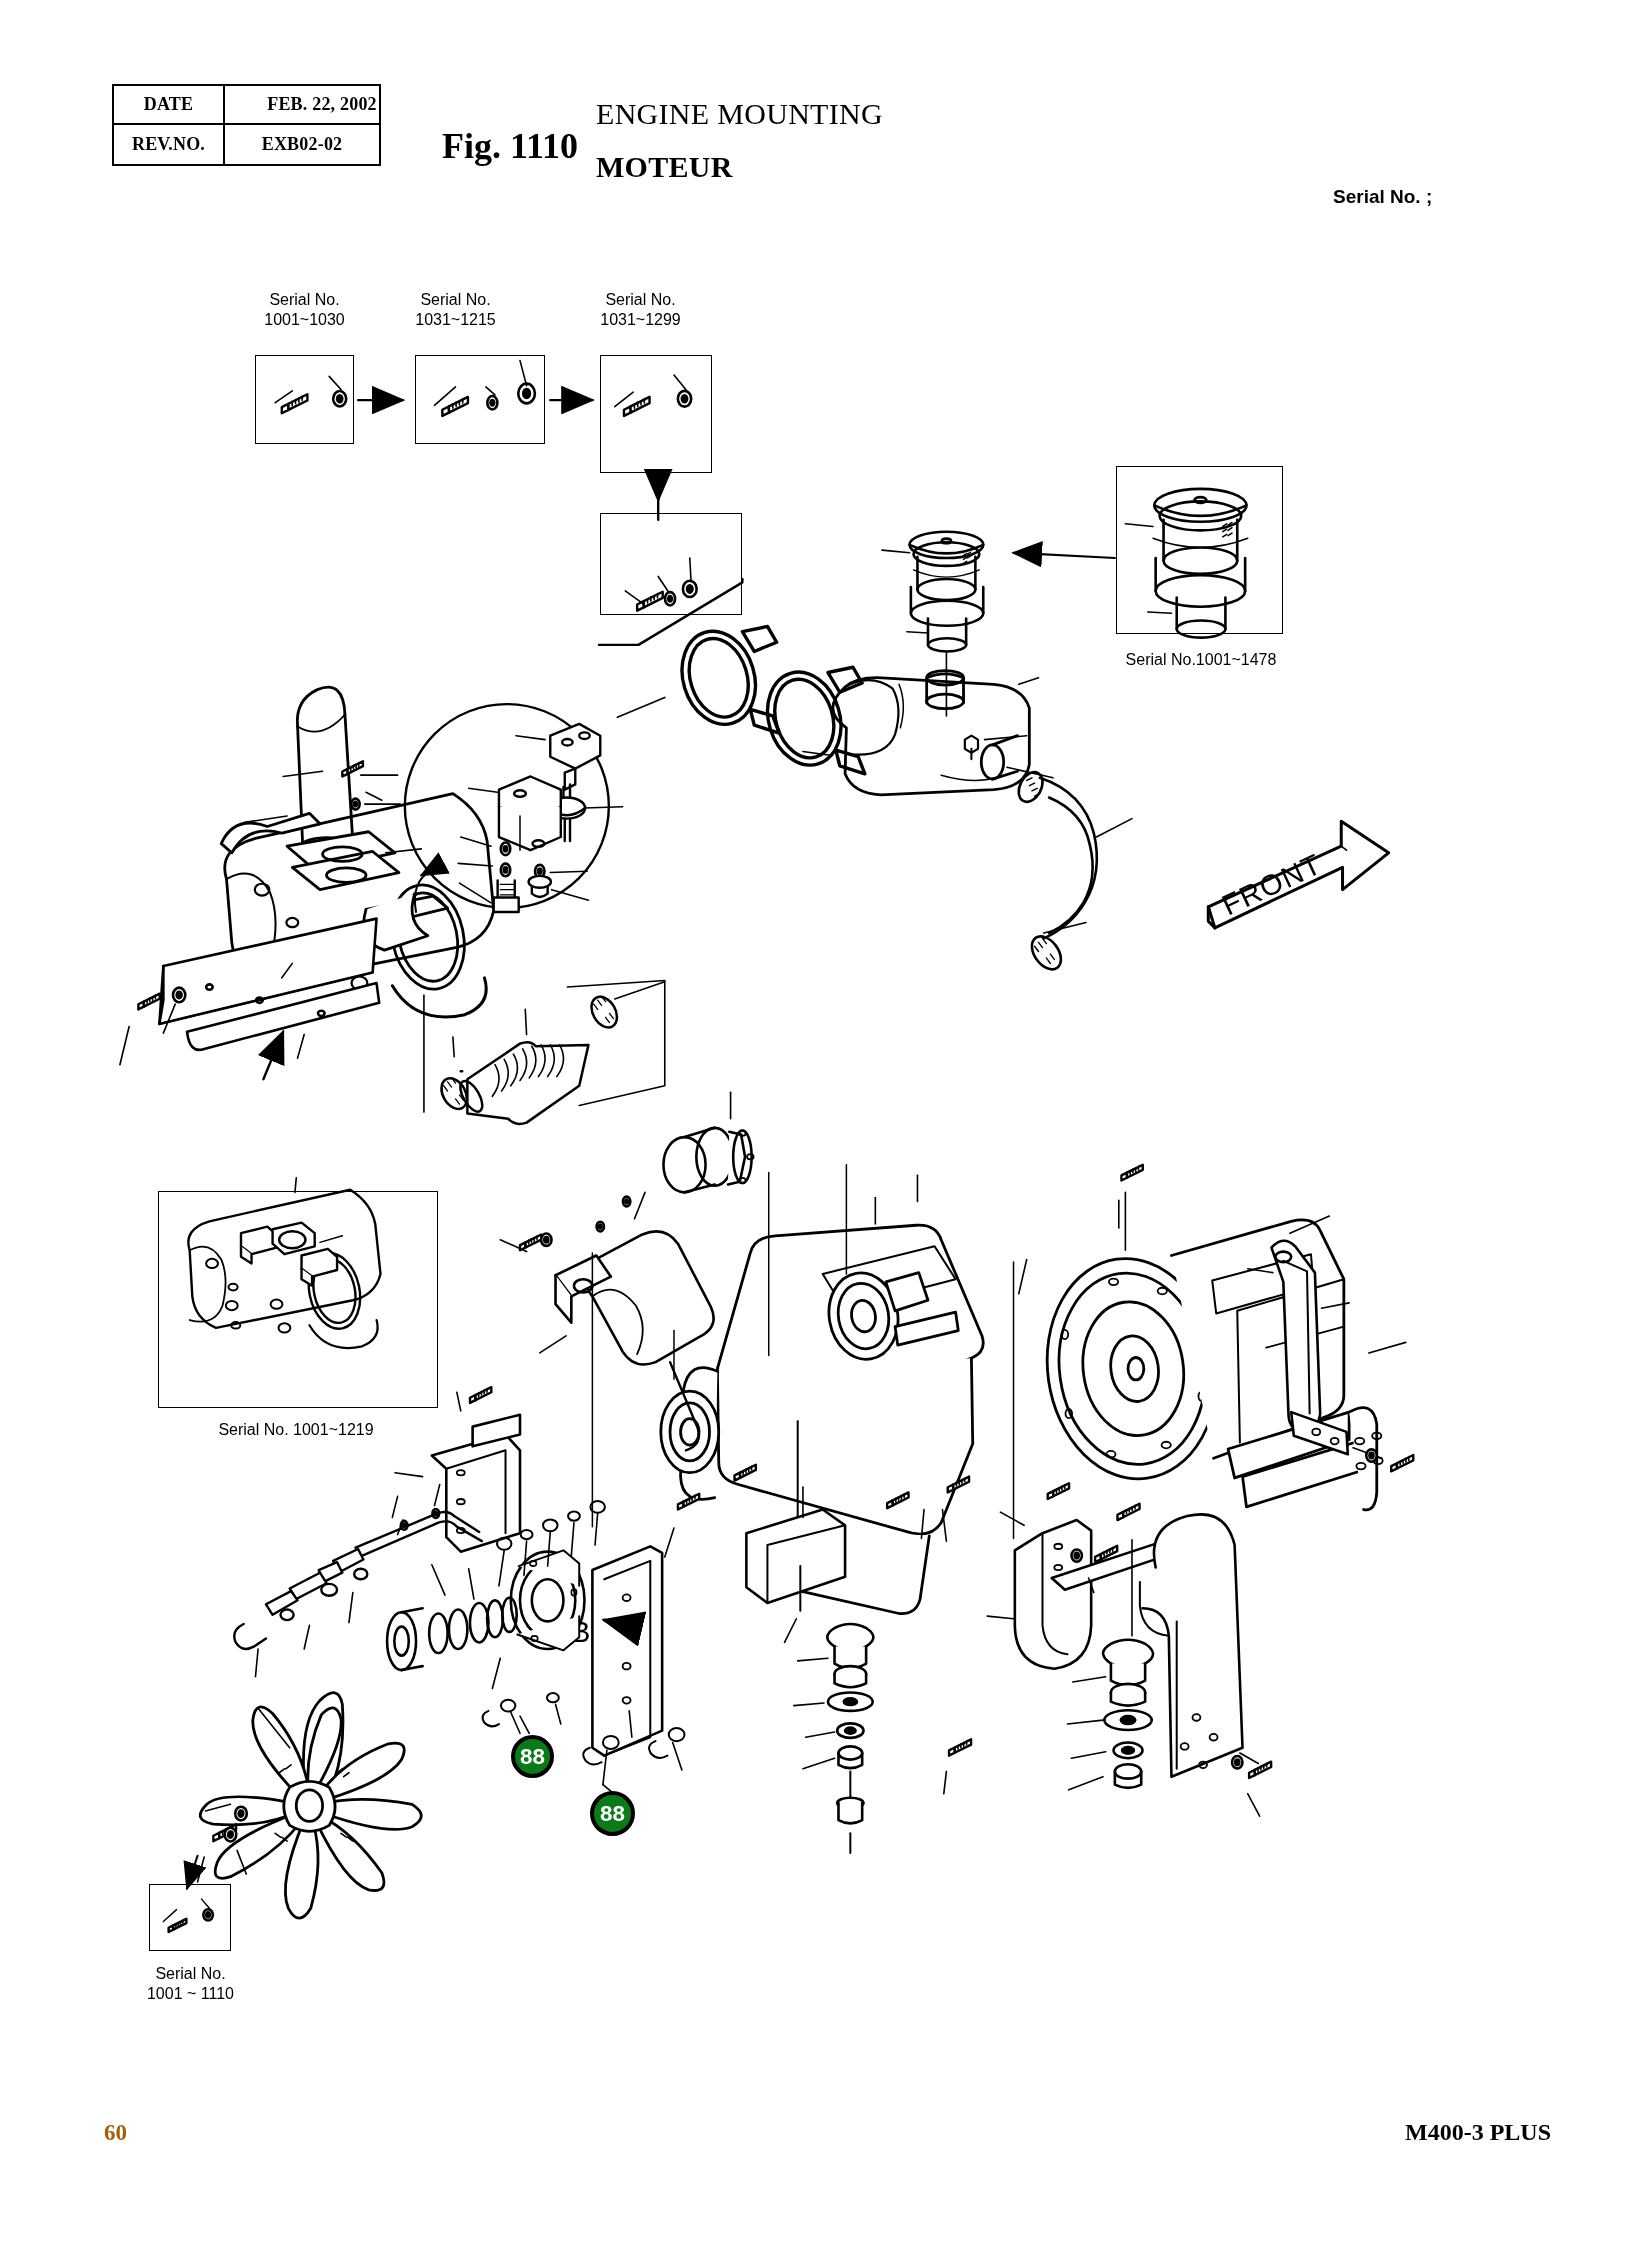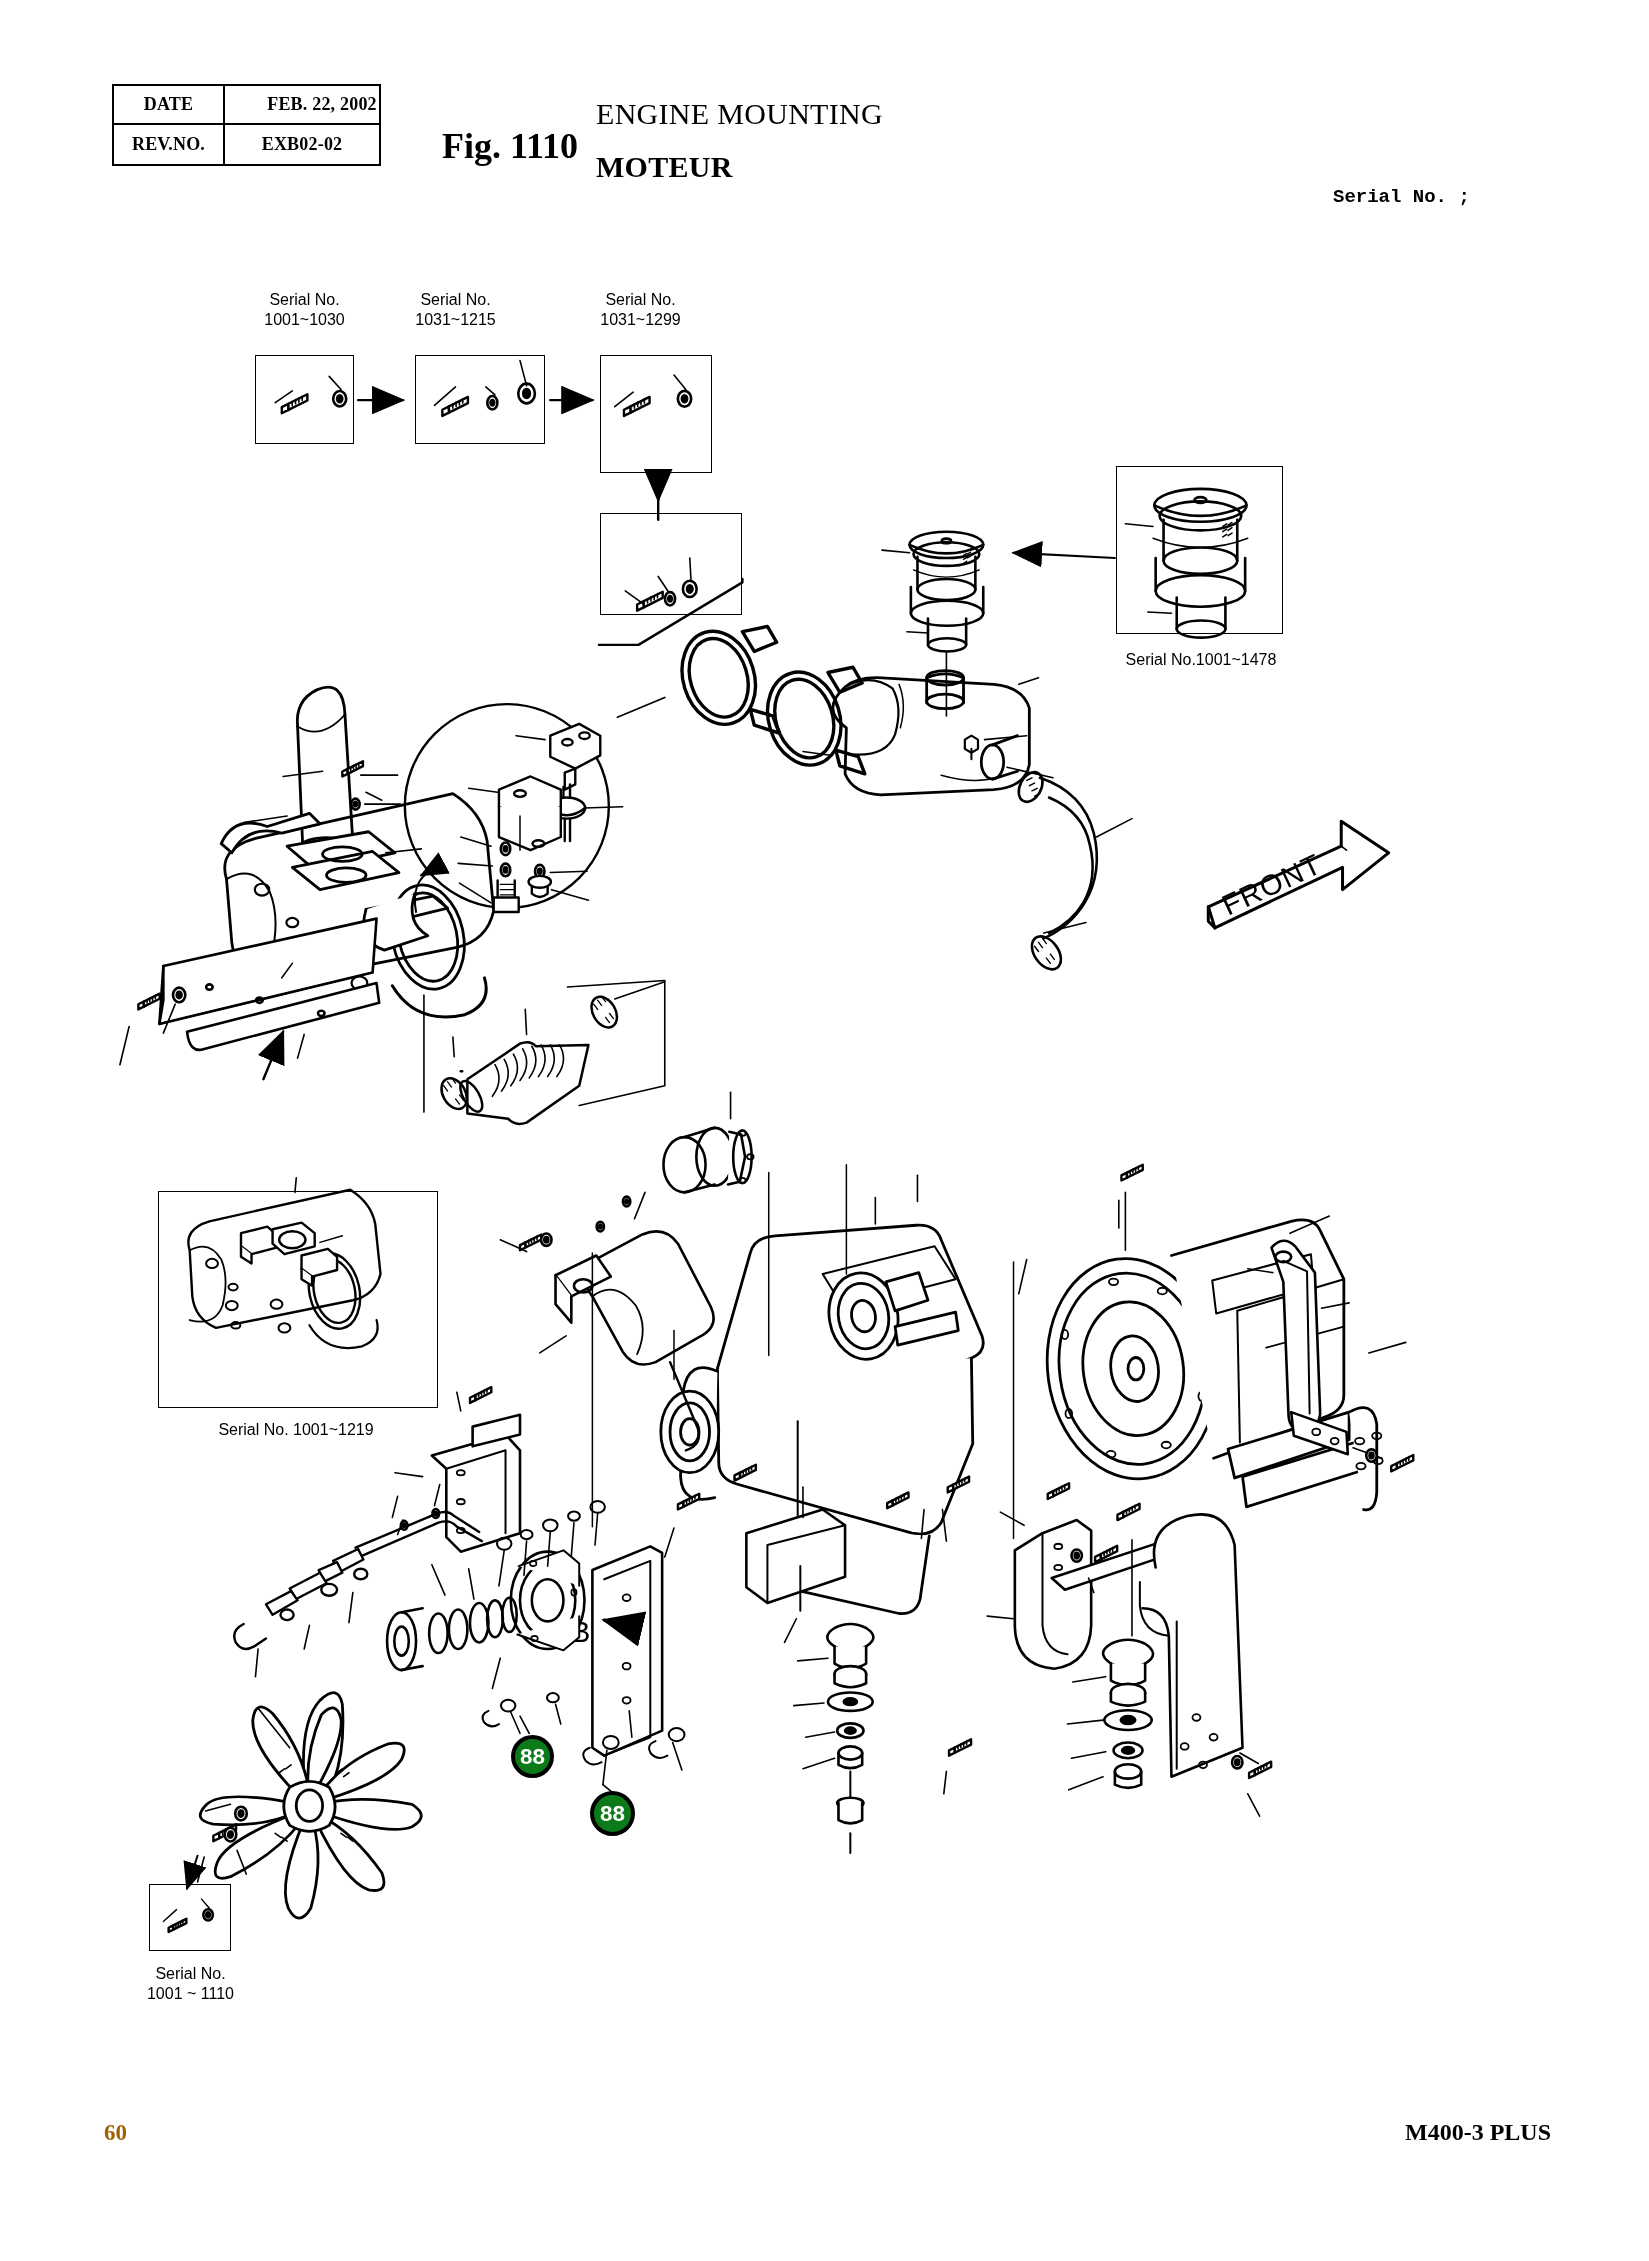--- a/index.html
+++ b/index.html
@@ -37,21 +37,21 @@
     font-family:"Liberation Serif", serif;font-weight:normal;font-size:30px;
     letter-spacing:0.3px;color:#000;
   }
   .title-fr{
     position:absolute;left:596px;top:150px;
     font-family:"Liberation Serif", serif;font-weight:bold;font-size:30px;
     letter-spacing:0.3px;color:#000;
   }
   .serial-hdr{
     position:absolute;left:1333px;top:186px;
-    font-family:Liberation Mono, monospace;font-weight:bold;font-size:19px;color:#000;
+    font-family:Liberation Sans, sans-serif;font-weight:bold;font-size:19px;color:#000;
   }
 
   
   .inset{position:absolute;border:1.6px solid #000;background:#fff;box-sizing:border-box;}
   .cap{
     position:absolute;font-size:16px;color:#000;line-height:1.22;
     font-family:"Liberation Sans", sans-serif;text-align:center;white-space:pre-line;
   }
 
   

